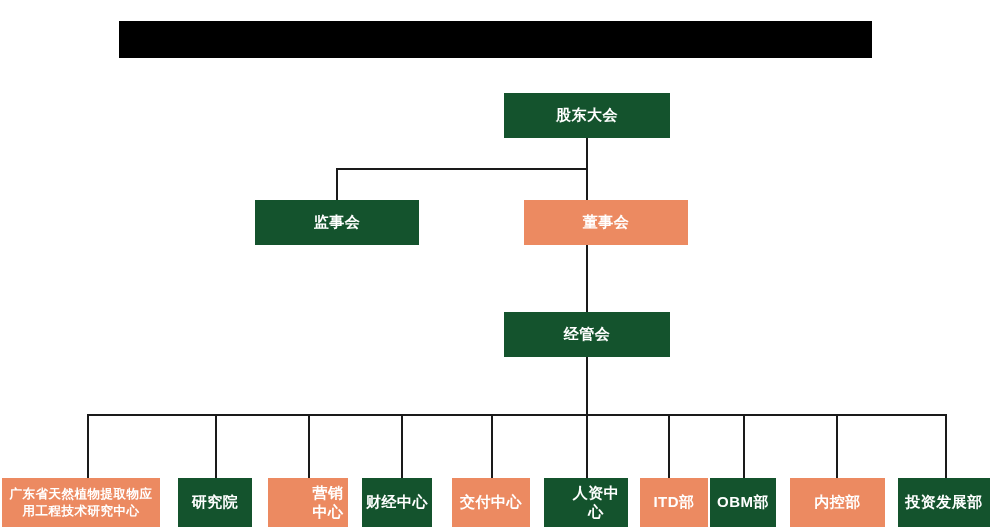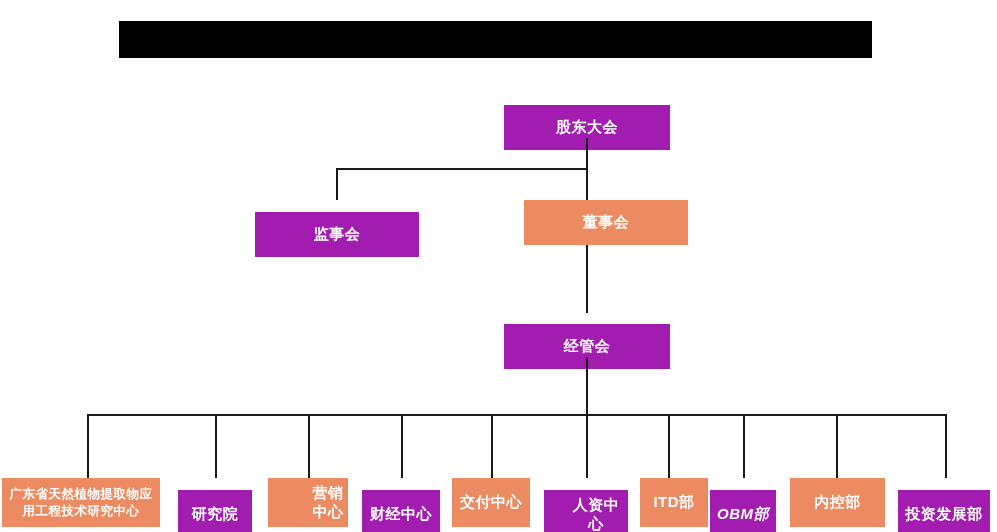--- a/index.html
+++ b/index.html
@@ -33,21 +33,21 @@
     display: flex;
     align-items: center;
     justify-content: center;
     text-align: center;
     color: #ffffff;
     font-weight: bold;
     line-height: 1.25;
     letter-spacing: 0.5px;
     user-select: none;
   }
-  .node.dark  { background: #a21caf; margin-top: 12px; }
+  .node.dark  { background: #14532d; }
   .node.light { background: #ec8a61; }
 
   .node .label {
     display: block;
     padding: 0 4px;
     white-space: pre-line;
   }
 
   
   .row-top   { width: 166px; height: 45px; font-size: 15px; }
@@ -115,37 +115,37 @@
   </div>
 
   <div class="node dark row-dept" style="left:178px; top:478px; width:74px;">
     <span class="label">研究院</span>
   </div>
 
   <div class="node light row-dept" style="left:268px; top:478px; width:80px;padding-left:40px;">
     <span class="label">营销中心</span>
   </div>
 
-  <div class="node dark row-dept" style="left:362px; top:478px; width:78px;">
+  <div class="node dark row-dept" style="left:362px; top:478px; width:70px;">
     <span class="label">财经中心</span>
   </div>
 
   <div class="node light row-dept" style="left:452px; top:478px; width:78px;">
     <span class="label">交付中心</span>
   </div>
 
   <div class="node dark row-dept" style="left:544px; top:478px; width:84px;padding-left:20px;">
     <span class="label">人资中心</span>
   </div>
 
   <div class="node light row-dept" style="left:640px; top:478px; width:68px;">
     <span class="label">ITD部</span>
   </div>
 
-  <div class="node dark row-dept" style="left:710px; top:478px; width:66px;font-style:italic;">
+  <div class="node dark row-dept" style="left:710px; top:478px; width:66px;">
     <span class="label">OBM部</span>
   </div>
 
   <div class="node light row-dept" style="left:790px; top:478px; width:95px;">
     <span class="label">内控部</span>
   </div>
 
   <div class="node dark row-dept" style="left:898px; top:478px; width:92px;">
     <span class="label">投资发展部</span>
   </div>

